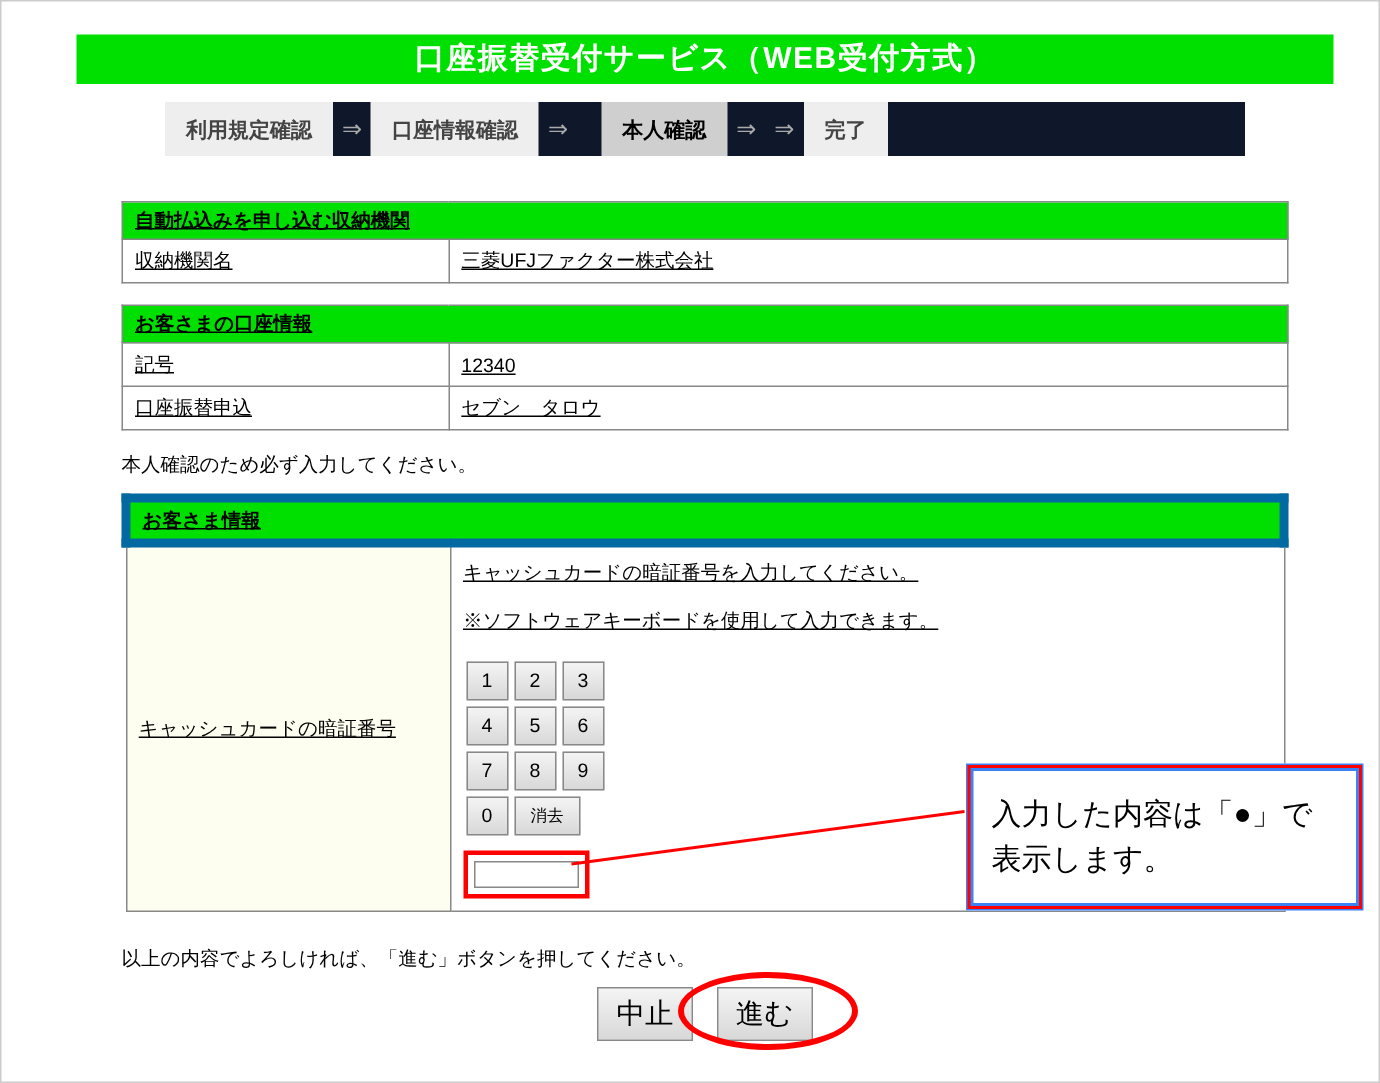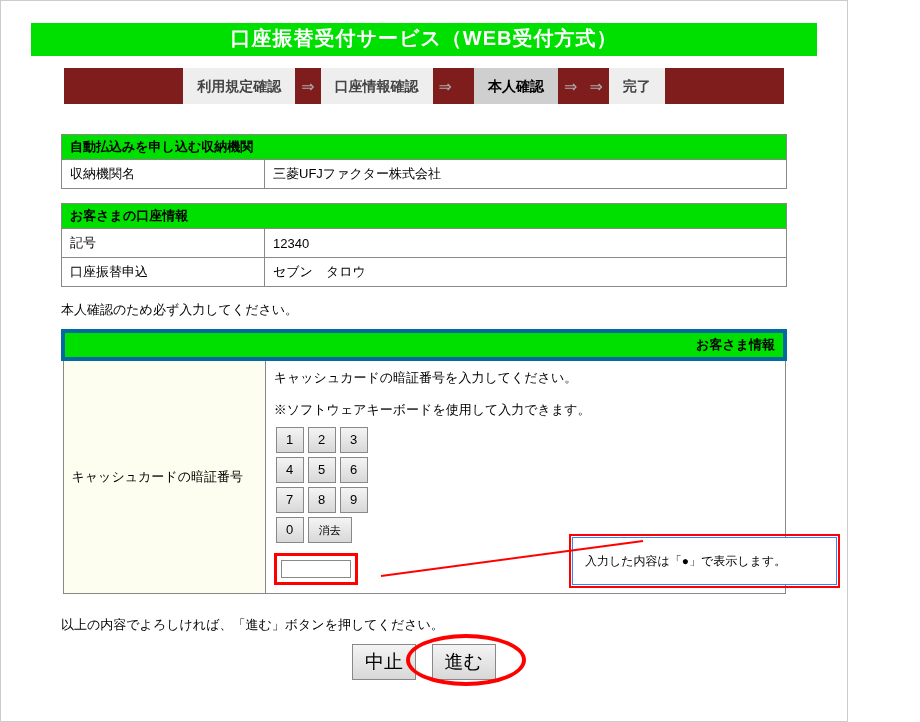--- a/index.html
+++ b/index.html
@@ -4,44 +4,44 @@
 <style>
   * { box-sizing: border-box; }
   body {
     margin: 0;
     font-family: "MS PGothic", "Hiragino Kaku Gothic Pro", Meiryo, sans-serif;
     font-size: 13px;
     color: #000;
     background: #fff;
   }
   .page {
-    width: 848px;
+    width: 920px;
     height: 722px;
     position: relative;
     border: 1px solid #ccc;
     background: #fff;
     overflow: hidden;
+    padding-left: 20px;
   }
   .banner {
     margin: 22px 30px 0 30px;
     background: #00e000;
     color: #fff;
     font-weight: bold;
     font-size: 20px;
     text-align: center;
     padding: 2px 0 4px 0;
     letter-spacing: 1px;
   }
   .stepper {
     margin: 12px auto 0 auto;
     width: 720px;
-    background: #7f1d1d;
+    background: #0f172a;
     display: flex;
     align-items: center;
-    justify-content: center;
     height: 36px;
   }
   .step {
     padding: 0 14px;
     height: 36px;
     line-height: 36px;
     font-size: 14px;
     font-weight: bold;
     color: #444;
     background: #eeeeee;
@@ -63,59 +63,60 @@
     width: 100%;
     border-collapse: collapse;
     margin-bottom: 14px;
   }
   .tbl th, .tbl td {
     border: 1px solid #888;
     padding: 5px 8px;
     text-align: left;
     vertical-align: middle;
     font-weight: normal;
+    text-decoration: underline;
   }
   .tbl .hdr {
     background: #00e000;
     color: #000;
     font-weight: bold;
     padding: 3px 8px;
   }
   .tbl .lbl {
     width: 28%;
     background: #fff;
   }
   .instruct {
     margin: 6px 0 10px 0;
   }
   .pin-section {
     border: 1px solid #888;
   }
   .pin-section .hdr-row th {
     background: #00e000;
     font-weight: bold;
-    border: 4px solid #0369a1;
+    border: 6px solid #0369a1;
     padding: 3px 8px;
-    text-align: right;
+    text-align: left;
   }
   .pin-row td {
     border: 1px solid #888;
     vertical-align: top;
     padding: 8px;
   }
   .pin-row .label-cell {
     width: 28%;
     background: #fdfdf0;
     vertical-align: middle;
   }
   .pin-body {
     font-size: 13px;
   }
   .pin-body .note1 { margin-bottom: 14px; }
-  .pin-body .note2 { margin-bottom: 6px; }
+  .pin-body .note2 { margin-bottom: 16px; }
   .keypad {
     display: inline-block;
     vertical-align: top;
   }
   .keypad .krow { display: flex; }
   .kbtn {
     width: 28px;
     height: 26px;
     margin: 2px;
     background: linear-gradient(#f4f4f4, #d8d8d8);
@@ -165,26 +166,25 @@
     left: 50%;
     top: -10px;
     transform: translateX(-18px);
     pointer-events: none;
   }
   .callout {
     position: absolute;
     right: 10px;
     top: 508px;
     width: 265px;
-    border: 1px solid #3b82f6;
+    border: 5px solid #3b82f6;
     background: #fff;
     padding: 14px 12px;
-    font-size: 12px;
+    font-size: 20px;
     line-height: 1.5;
-    margin-top: 28px;
   }
   .callout::before {
     content: "";
     position: absolute;
     border: 2px solid #ff0000;
     left: -4px;
     top: -4px;
     right: -4px;
     bottom: -4px;
     pointer-events: none;

